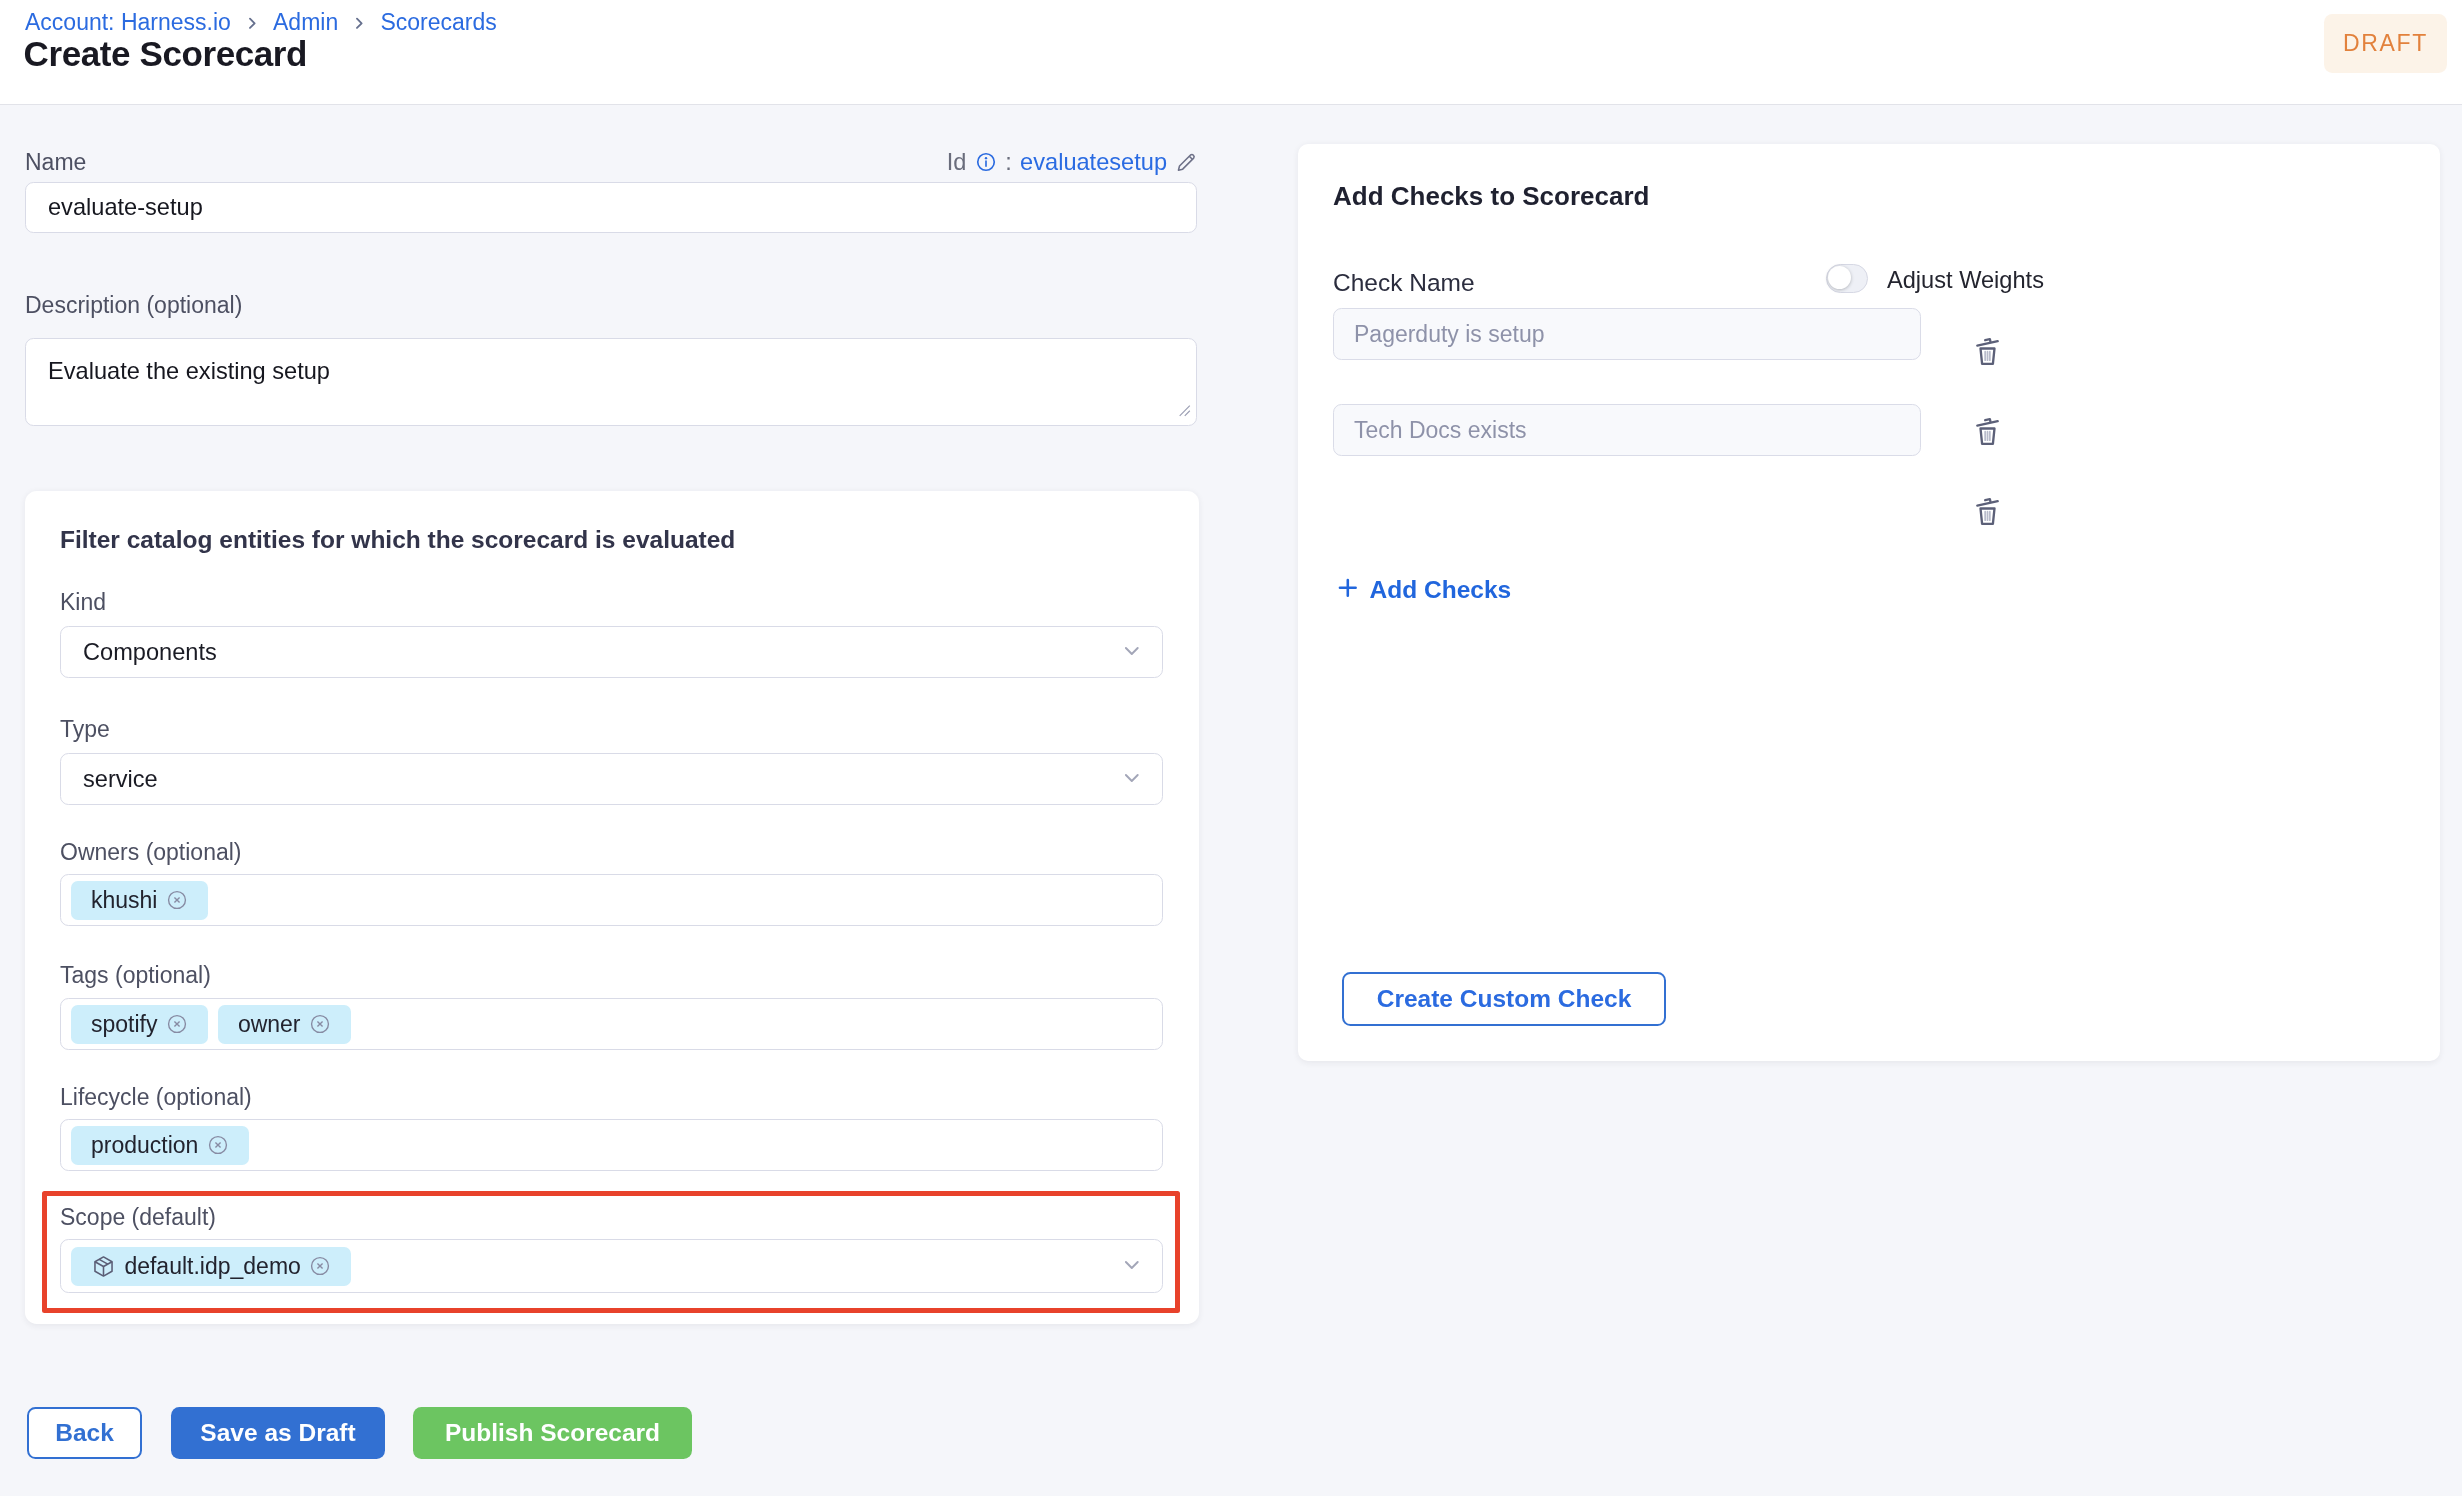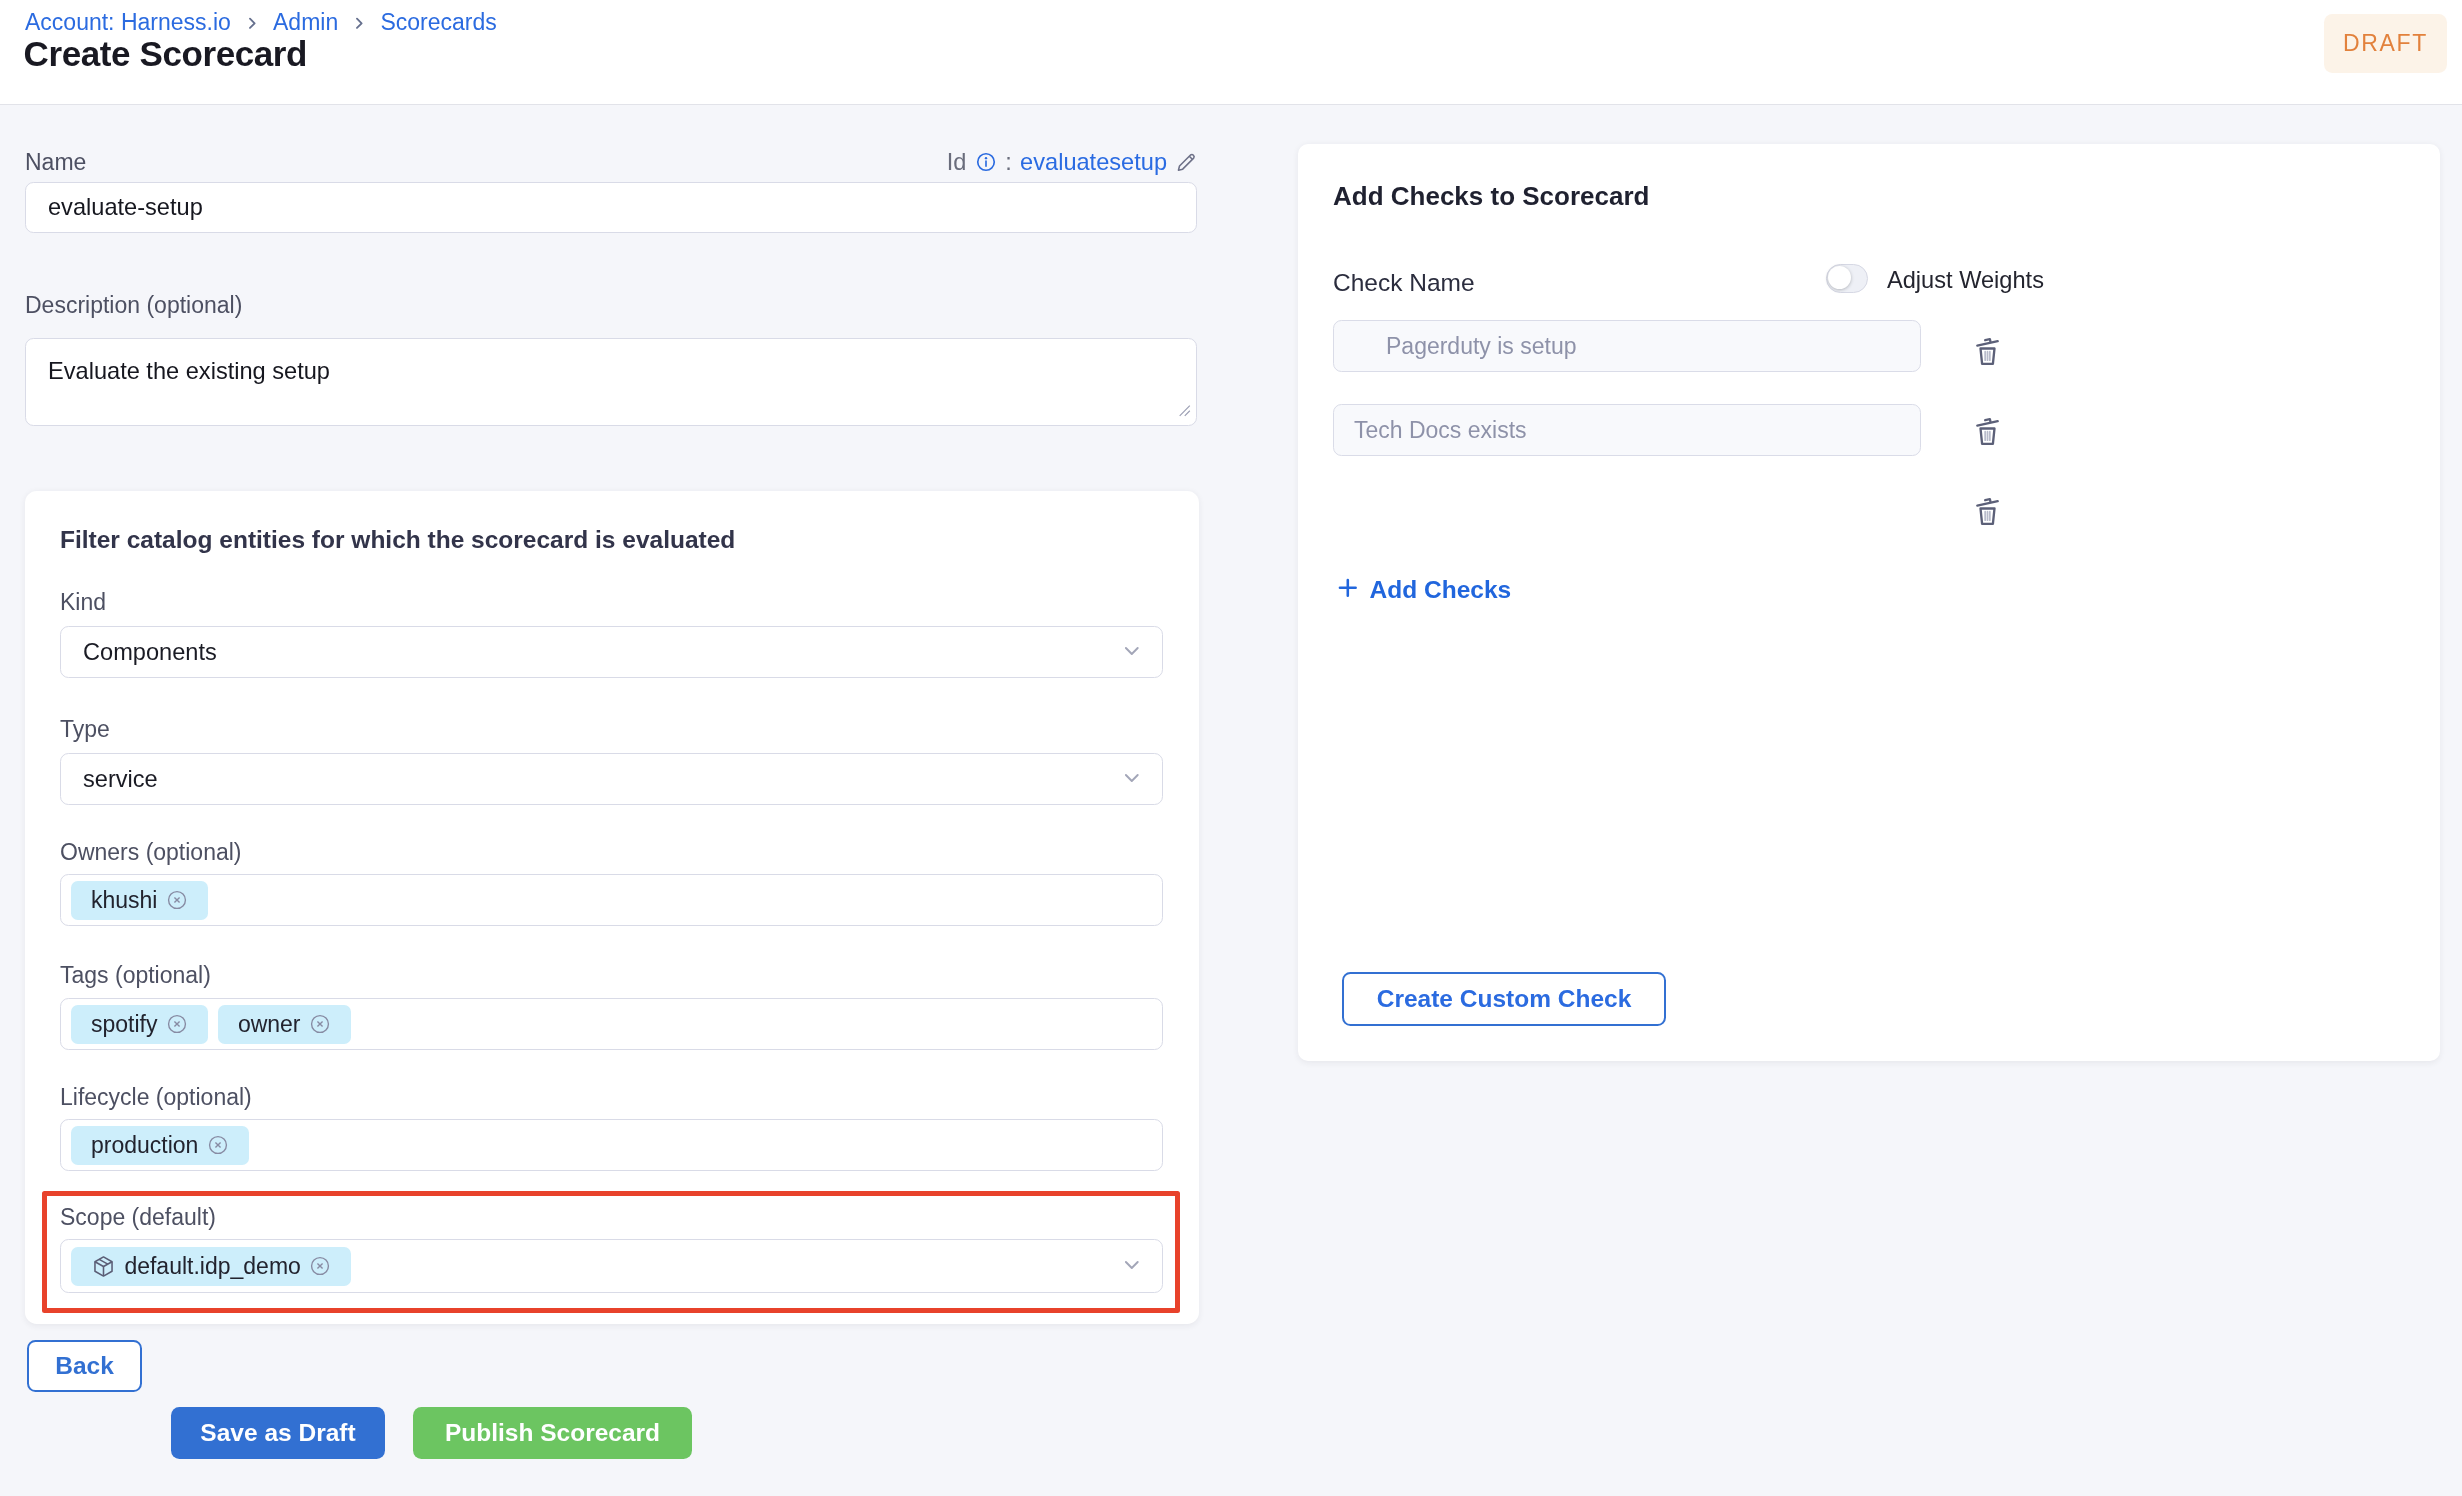--- a/index.html
+++ b/index.html
@@ -100,21 +100,21 @@
   .annotation-box {
     position:absolute; left:42px; top:1191px; width:1138px; height:122px;
     border:5px solid #e8422b; border-radius:2.5px;
     pointer-events:none; z-index:6;
   }
 
   
   .btn { position:absolute; height:52px; border-radius:8.4px;
     display:flex; align-items:center; justify-content:center;
     font-size:24.5px; font-weight:bold; cursor:pointer; }
-  .btn-back { left:27px; top:1340px; width:115px; background:#ffffff;
+  .btn-back { left:27px; top:1407px; width:115px; background:#ffffff;
     border:2.5px solid #3270d2; color:#3270d2; }
   .btn-save { left:171px; top:1407px; width:214px; background:#3270d2; color:#ffffff; }
   .btn-publish { left:413px; top:1407px; width:279px; background:#6cc561; color:#ffffff; }
 
   
   .checks-card {
     position:absolute; left:1298px; top:144px; width:1142px; height:917px;
     background:#ffffff; border-radius:10px;
     box-shadow:0 1.7px 6.8px rgba(40,41,61,0.07);
   }
@@ -135,21 +135,21 @@
   .adjust-weights-label { position:absolute; left:589px; top:123px; font-size:23.6px; color:#24252f; }
 
   .check-input {
     position:absolute; left:35px; width:588px; height:52px;
     background:#f8f9fc; border:1.7px solid #dadce8; border-radius:8.4px;
   }
   .check-input input {
     width:100%; height:100%; border:none; outline:none; background:transparent;
     font-family:"Liberation Sans", sans-serif; font-size:23px; color:#8e92a9; padding:0 20px;
   }
-  .check-row-0 { top:176px;padding-left:32px; } .check-row-1 { top:260px; } .check-row-2 { top:339px; }
+  .check-row-0 { top:164px; } .check-row-1 { top:260px; } .check-row-2 { top:339px; }
   .trash-btn { position:absolute; left:670px; width:39px; height:44px;
     display:flex; align-items:center; justify-content:center; cursor:pointer; background:none; border:none; }
   .trash-row-0 { top:184px; } .trash-row-1 { top:264px; } .trash-row-2 { top:344px; }
 
   .add-checks {
     position:absolute; left:38px; top:432px; height:34px;
     display:flex; gap:10px; cursor:pointer;
   }
   .add-checks-label { font-size:24.5px; font-weight:bold; color:#2166dd; }
 

